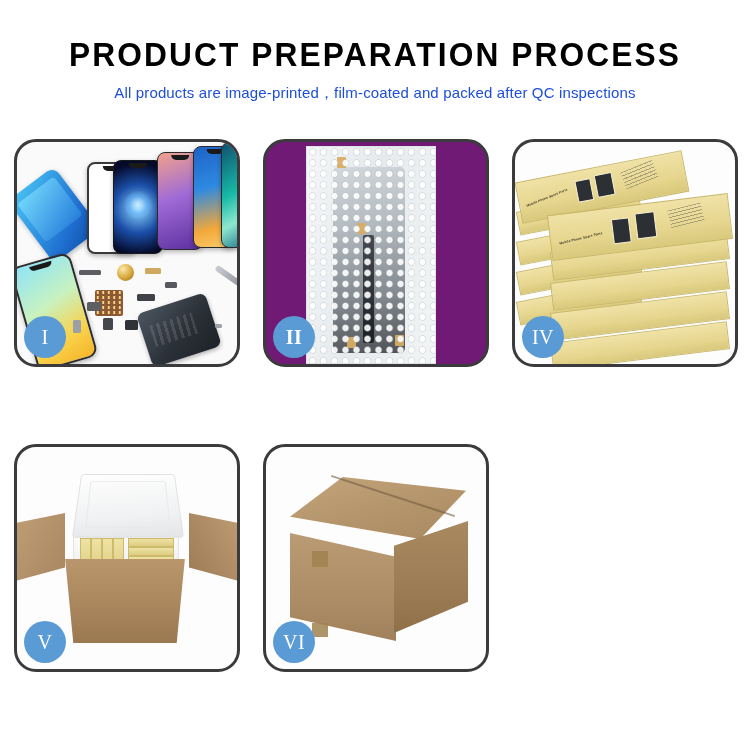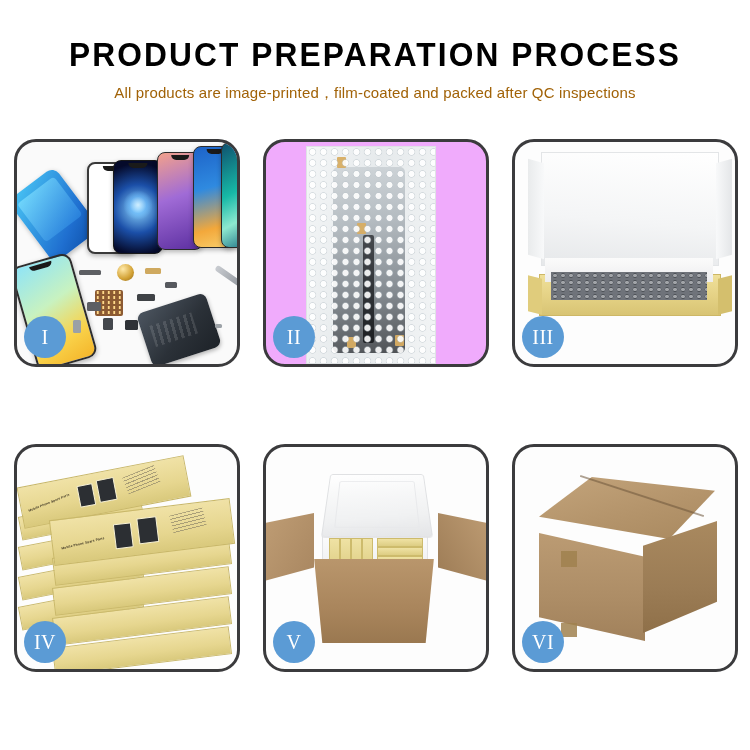--- a/index.html
+++ b/index.html
@@ -19,21 +19,21 @@
     font-weight:bold;
     letter-spacing:2.2px;
     color:#000;
     line-height:1.05;
     transform:scaleX(0.96);
     font-family:"Liberation Sans","DejaVu Sans",sans-serif;
   }
   .subtitle{
     margin-top:11px;
     font-size:15px;
-    color:#a16207;
+    color:#1d4ed8;
     letter-spacing:0.15px;
     font-family:"Liberation Sans","DejaVu Sans",sans-serif;
   }
 
   
   .grid{
     position:absolute;
     left:14px;top:139px;
     width:722px;
     display:grid;
@@ -105,21 +105,21 @@
        background:radial-gradient(circle at 35% 30%,#ffe9a8,#d2a134 60%,#8d671c);}
   .pcb{position:absolute;left:78px;top:148px;width:28px;height:26px;
        background:#8c5a32;border-radius:2px;
        background-image:radial-gradient(circle,#ffd98a 1.1px,transparent 1.3px);
        background-size:5.5px 5px;}
   .sd{position:absolute;left:196px;top:132px;width:34px;height:6px;
        background:linear-gradient(90deg,#c9ccd1,#8d9298);border-radius:3px;
        transform:rotate(35deg);}
 
   
-  .p2{background:#f0abfc;}
+  .p2{background:#701a75;font-weight:bold;}
   .bag{position:absolute;left:40px;top:4px;width:128px;height:216px;
        background:linear-gradient(100deg,#f4f6f7 0%,#e6eaec 45%,#f2f4f5 100%);
        border:1px solid #dfe3e5;}
   .bubbles{position:absolute;inset:0;
        background-image:radial-gradient(circle at 50% 45%,rgba(255,255,255,.95) 2.6px,rgba(186,196,202,.55) 3.4px,transparent 4.1px);
        background-size:11px 11px;opacity:.95;}
   .scr{position:absolute;left:26px;top:20px;width:72px;height:186px;
        background:linear-gradient(170deg,#cdd3d7 0%,#aab2b8 30%,#6e757c 68%,#2a2d31 100%);
        border-radius:5px;opacity:.82;}
   .flex{position:absolute;left:56px;top:88px;width:11px;height:108px;
@@ -254,29 +254,20 @@
           <div class="tape" style="left:30px;top:10px;"></div>
           <div class="tape" style="left:50px;top:76px;"></div>
           <div class="tape" style="left:40px;top:190px;"></div>
           <div class="tape" style="left:88px;top:188px;"></div>
           <div class="bubbles"></div>
         </div>
       </div>
       <div class="badge">II</div>
     </div>
 
-    <div class="panel p3">
-      <div class="scene">
-        <div class="lid"></div>
-        <div class="ybase"></div>
-        <div class="foam"></div>
-        <div class="dark"></div>
-      </div>
-      <div class="badge">III</div>
-    </div>
 
     <div class="panel p4">
       <div class="scene">
 
         <div class="sbox" style="left:2px;top:58px;width:122px;height:22px;transform:rotate(-11deg);"></div>
         <div class="sbox" style="left:2px;top:88px;width:122px;height:22px;transform:rotate(-11deg);"></div>
         <div class="sbox" style="left:2px;top:118px;width:122px;height:22px;transform:rotate(-11deg);"></div>
         <div class="sbox" style="left:2px;top:148px;width:122px;height:22px;transform:rotate(-11deg);"></div>
 
         <div class="sbox" style="left:36px;top:100px;width:176px;height:26px;transform:rotate(-7deg);"></div>

